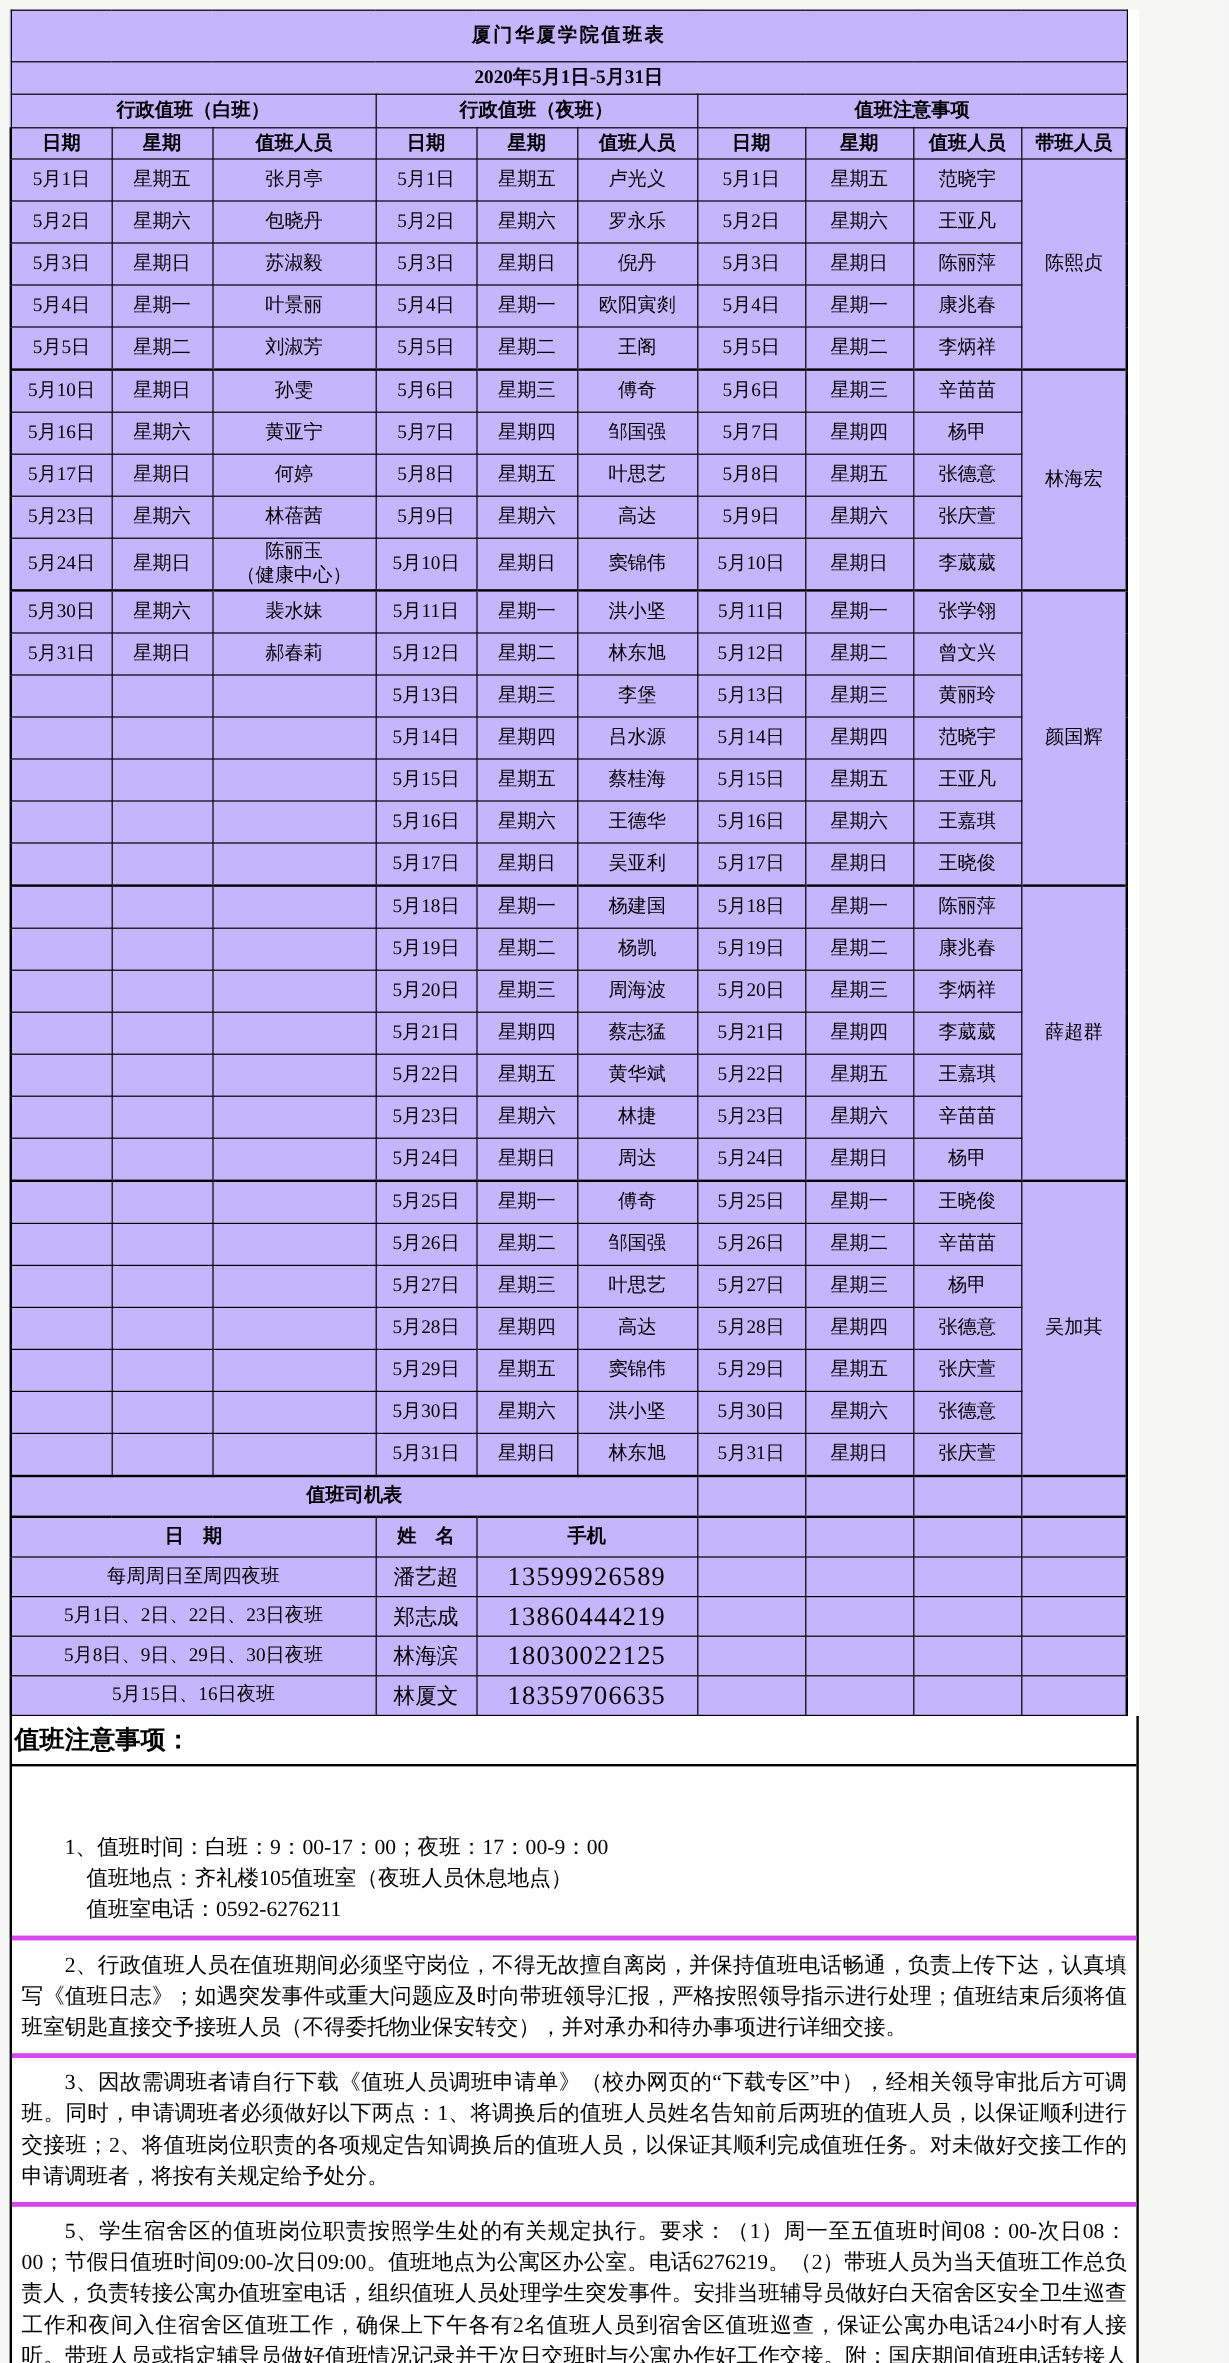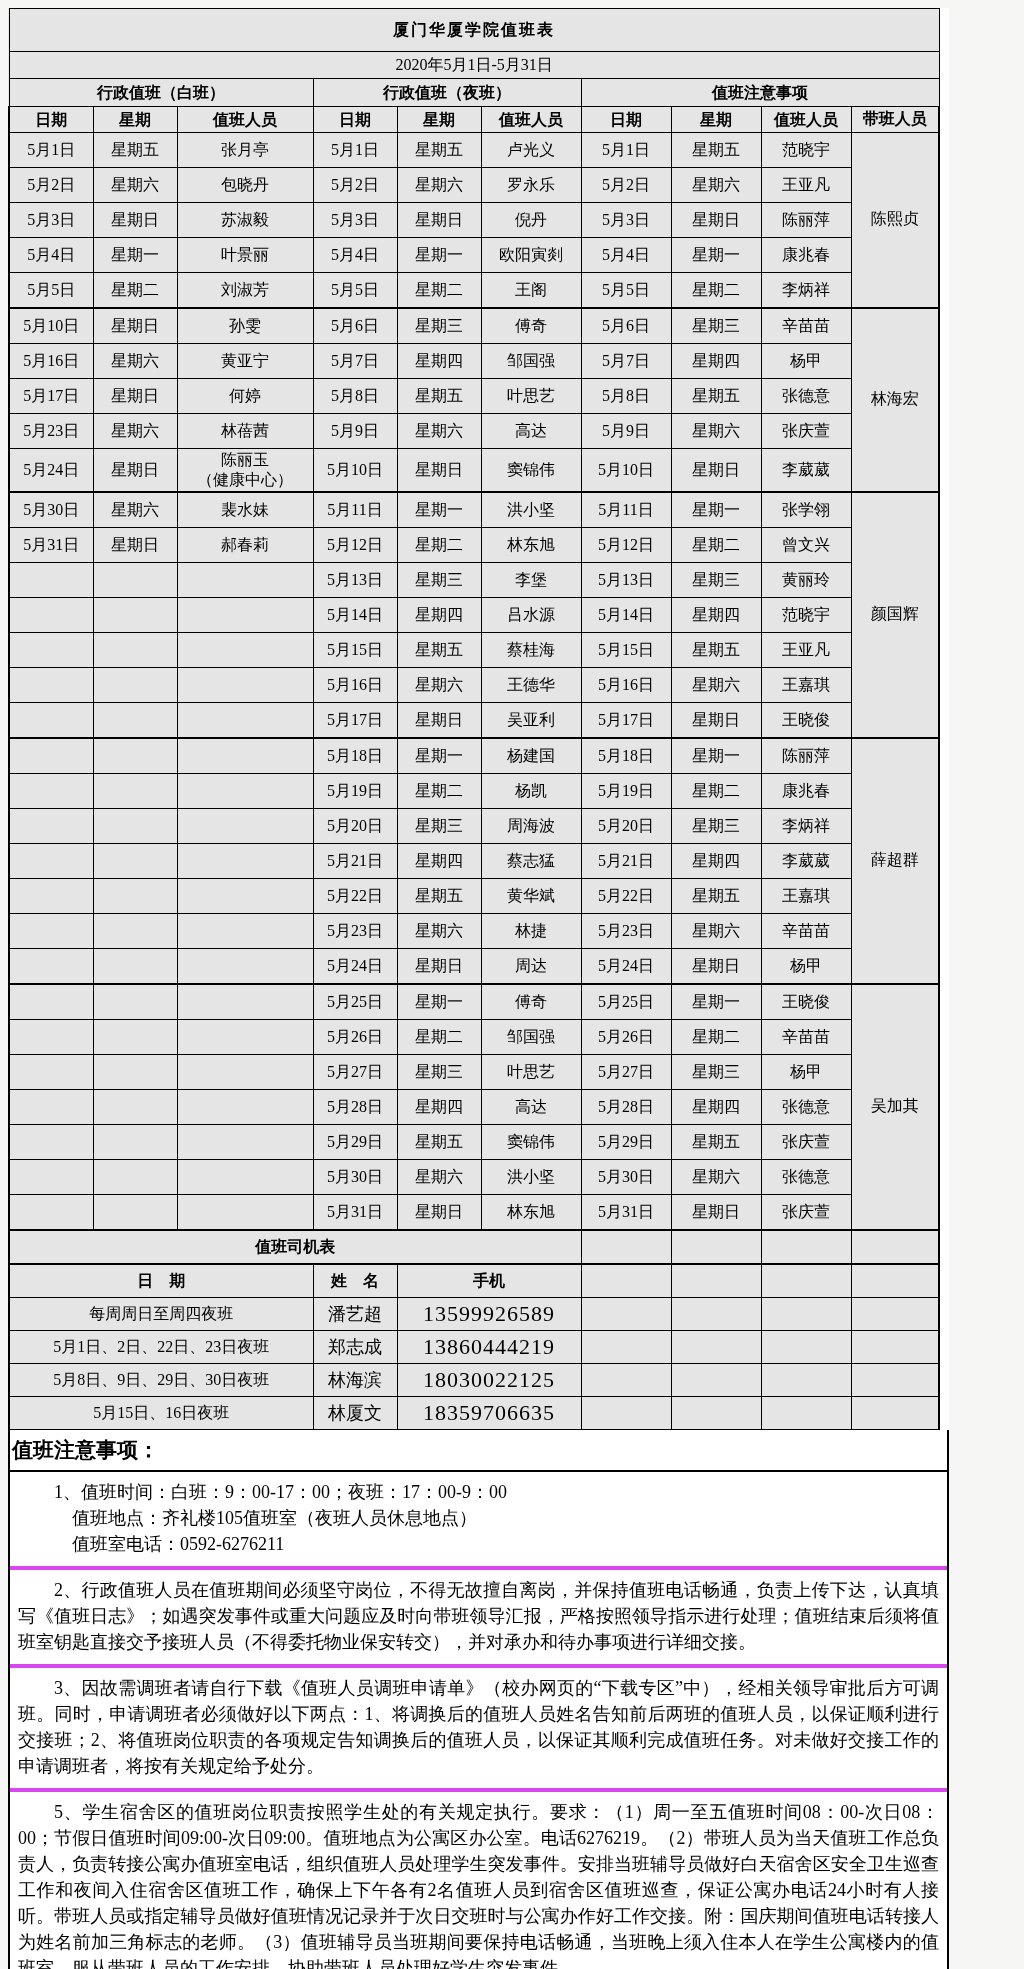--- a/index.html
+++ b/index.html
@@ -1,41 +1,41 @@
 <!DOCTYPE html>
 <html><head>
 <meta charset="utf-8">
 <style>
   html,body{margin:0;padding:0;background:#f6f6f4;}
   body{width:1024px;font-family:"Liberation Serif","DejaVu Serif",serif;color:#000;}
   .sheet{width:941px;margin:8px 0 0 8px;background:#fff;}
-  table.main{border-collapse:collapse;table-layout:fixed;width:882px;background:#e5e5e5;}
+  table.main{border-collapse:collapse;table-layout:fixed;width:882px;background:#c4b5fd;}
   table.main td{border:1px solid #000;text-align:center;vertical-align:middle;overflow:hidden;
     font-size:16px;line-height:1.25;white-space:pre-line;padding:1px 2px;}
   td.title-cell{font-size:30px;font-weight:bold;height:40px;letter-spacing:2px;border:2px solid #000;}
-  td.subtitle-cell{font-size:18px;font-weight:normal;height:24px;border:2px solid #000;}
+  td.subtitle-cell{font-size:18px;font-weight:bold;height:24px;border:2px solid #000;}
   td.section-cell{font-size:17px;font-weight:bold;height:25px;border:2px solid #000;}
   td.colhead-cell{font-size:17px;font-weight:bold;height:23px;border-bottom:2px solid #000;}
   tr.tall td{height:37px;}
   tr.xtall td{height:56px;}
   tbody.roster tr td{height:32px;}
   tr.grp td{border-top:2px solid #000;}
   td.name{font-size:19px;}
   td.leader{font-size:17px;}
   td.drv-title{font-size:17px;font-weight:bold;}
   tr.drv td{height:30px;margin-left:44px;}
   tr.drv .drv-name{font-size:18px;}
   tr.drv .drv-phone{font-size:22px;letter-spacing:1px;}
   table.main .ob-l{border-left:2px solid #000;}
   table.main .ob-r{border-right:2px solid #000;font-family:Liberation Mono, monospace;}
   .notes{border:2px solid #000;border-top:none;background:#fff;}
   .notes-heading{font-size:21px;font-weight:bold;padding:6px 4px 6px 2px;border-bottom:2px solid #000;}
   .note{font-size:18px;line-height:26px;padding:7px 8px 9px 8px;text-indent:2em;border-top:4px solid #d946ef;
     text-align:justify;}
-  .note:first-of-type{border-top:none;}
+  .note:first-of-type{border-top:none;margin-top:47px;}
   .note.pre{white-space:pre-line;text-indent:0;}
 </style>
 </head>
 <body>
 
 <div class="sheet">
   <table class="main">
     <colgroup>
       <col style="width:84px">
         <col style="width:84px">

